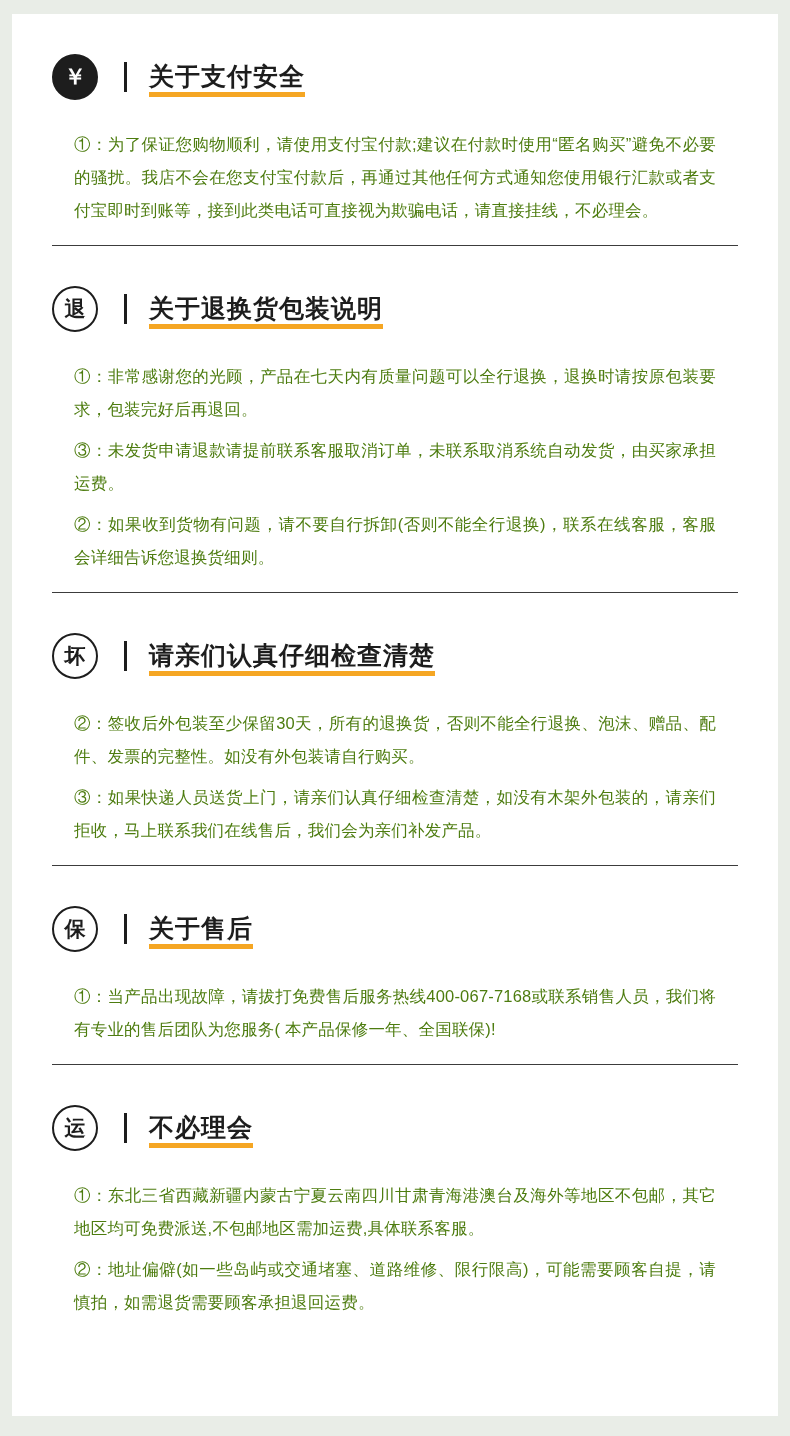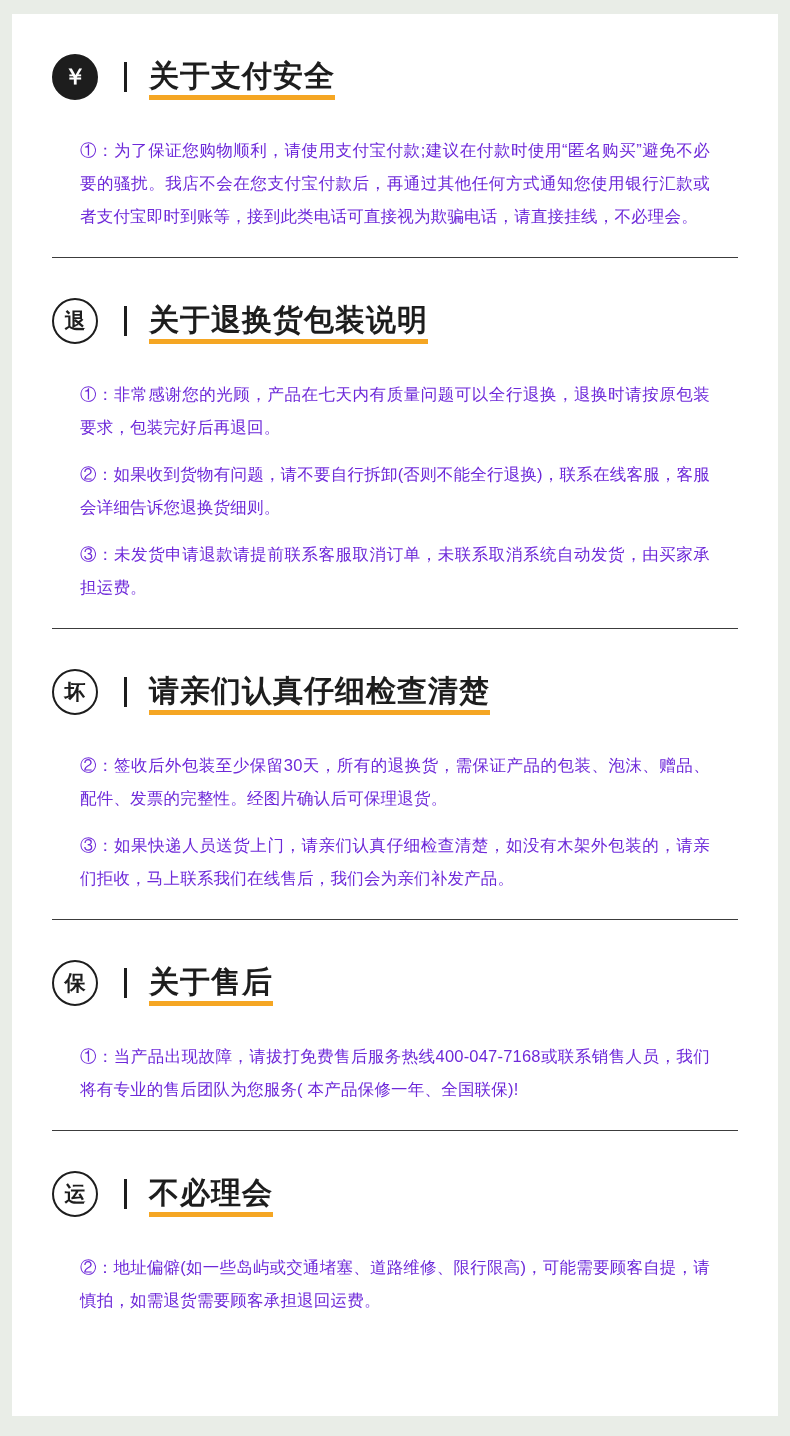--- a/index.html
+++ b/index.html
@@ -62,21 +62,21 @@
   }
   .divider-v {
     width: 3px;
     height: 30px;
     background: #1d1d1d;
     margin: 0 22px 0 26px;
     flex: 0 0 auto;
   }
   .sec-title {
     position: relative;
-    font-size: 30px;
+    font-size: 25px;
     font-weight: bold;
     color: #1d1d1d;
     letter-spacing: 1px;
     padding-bottom: 2px;
     line-height: 1.2;
     display: inline-block;
   }
   .sec-title::after {
     content: "";
     position: absolute;
@@ -85,23 +85,23 @@
     bottom: -4px;
     height: 5px;
     background: #f5a623;
   }
   .sec-body {
     padding: 10px 14px 4px 14px;
   }
   .para {
     font-size: 16.5px;
     line-height: 2.0;
-    color: #6d28d9;
+    color: #4d7c0f;
     text-align: justify;
-    margin: 14px;
+    margin: 8px;
     letter-spacing: 0.2px;
   }
 </style>
 </head>
 <body>
 
 <div class="page">
   <div class="sheet">
 
     <div class="section">
@@ -116,53 +116,54 @@
     </div>
 
     <div class="section">
       <div class="sec-head">
         <div class="badge">退</div>
         <div class="divider-v"></div>
         <div class="sec-title">关于退换货包装说明</div>
       </div>
       <div class="sec-body">
         <p class="para">①：非常感谢您的光顾，产品在七天内有质量问题可以全行退换，退换时请按原包装要求，包装完好后再退回。</p>
+        <p class="para">③：未发货申请退款请提前联系客服取消订单，未联系取消系统自动发货，由买家承担运费。</p>
         <p class="para">②：如果收到货物有问题，请不要自行拆卸(否则不能全行退换)，联系在线客服，客服会详细告诉您退换货细则。</p>
-        <p class="para">③：未发货申请退款请提前联系客服取消订单，未联系取消系统自动发货，由买家承担运费。</p>
       </div>
     </div>
 
     <div class="section">
       <div class="sec-head">
         <div class="badge">坏</div>
         <div class="divider-v"></div>
         <div class="sec-title">请亲们认真仔细检查清楚</div>
       </div>
       <div class="sec-body">
-        <p class="para">②：签收后外包装至少保留30天，所有的退换货，需保证产品的包装、泡沫、赠品、配件、发票的完整性。经图片确认后可保理退货。</p>
+        <p class="para">②：签收后外包装至少保留30天，所有的退换货，否则不能全行退换、泡沫、赠品、配件、发票的完整性。如没有外包装请自行购买。</p>
         <p class="para">③：如果快递人员送货上门，请亲们认真仔细检查清楚，如没有木架外包装的，请亲们拒收，马上联系我们在线售后，我们会为亲们补发产品。</p>
       </div>
     </div>
 
     <div class="section">
       <div class="sec-head">
         <div class="badge">保</div>
         <div class="divider-v"></div>
         <div class="sec-title">关于售后</div>
       </div>
       <div class="sec-body">
-        <p class="para">①：当产品出现故障，请拔打免费售后服务热线400-047-7168或联系销售人员，我们将有专业的售后团队为您服务( 本产品保修一年、全国联保)!</p>
+        <p class="para">①：当产品出现故障，请拔打免费售后服务热线400-067-7168或联系销售人员，我们将有专业的售后团队为您服务( 本产品保修一年、全国联保)!</p>
       </div>
     </div>
 
     <div class="section">
       <div class="sec-head">
         <div class="badge">运</div>
         <div class="divider-v"></div>
         <div class="sec-title">不必理会</div>
       </div>
       <div class="sec-body">
+        <p class="para">①：东北三省西藏新疆内蒙古宁夏云南四川甘肃青海港澳台及海外等地区不包邮，其它地区均可免费派送,不包邮地区需加运费,具体联系客服。</p>
         <p class="para">②：地址偏僻(如一些岛屿或交通堵塞、道路维修、限行限高)，可能需要顾客自提，请慎拍，如需退货需要顾客承担退回运费。</p>
       </div>
     </div>
 
   </div>
 </div>
 
 </body></html>

